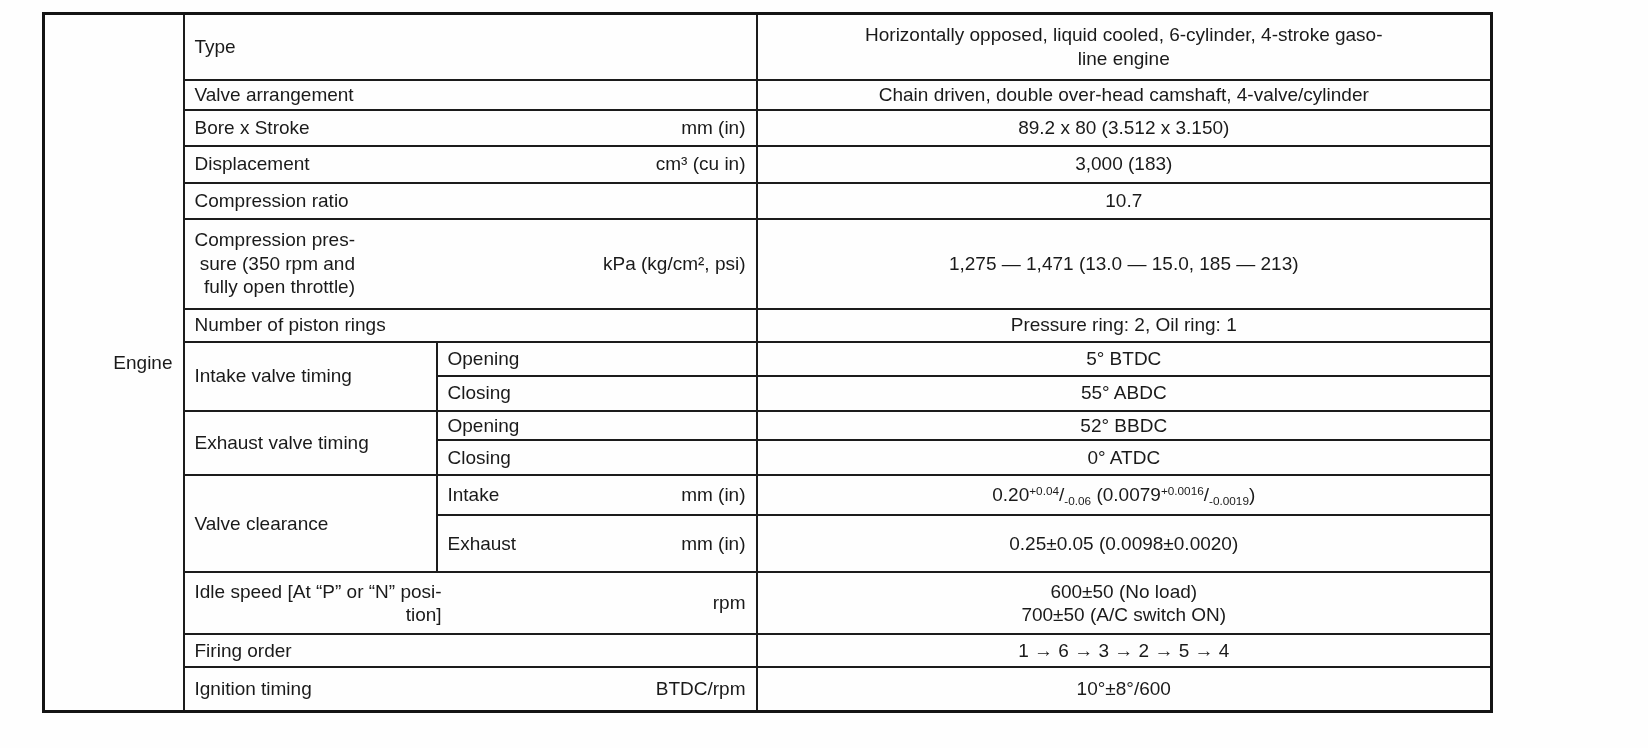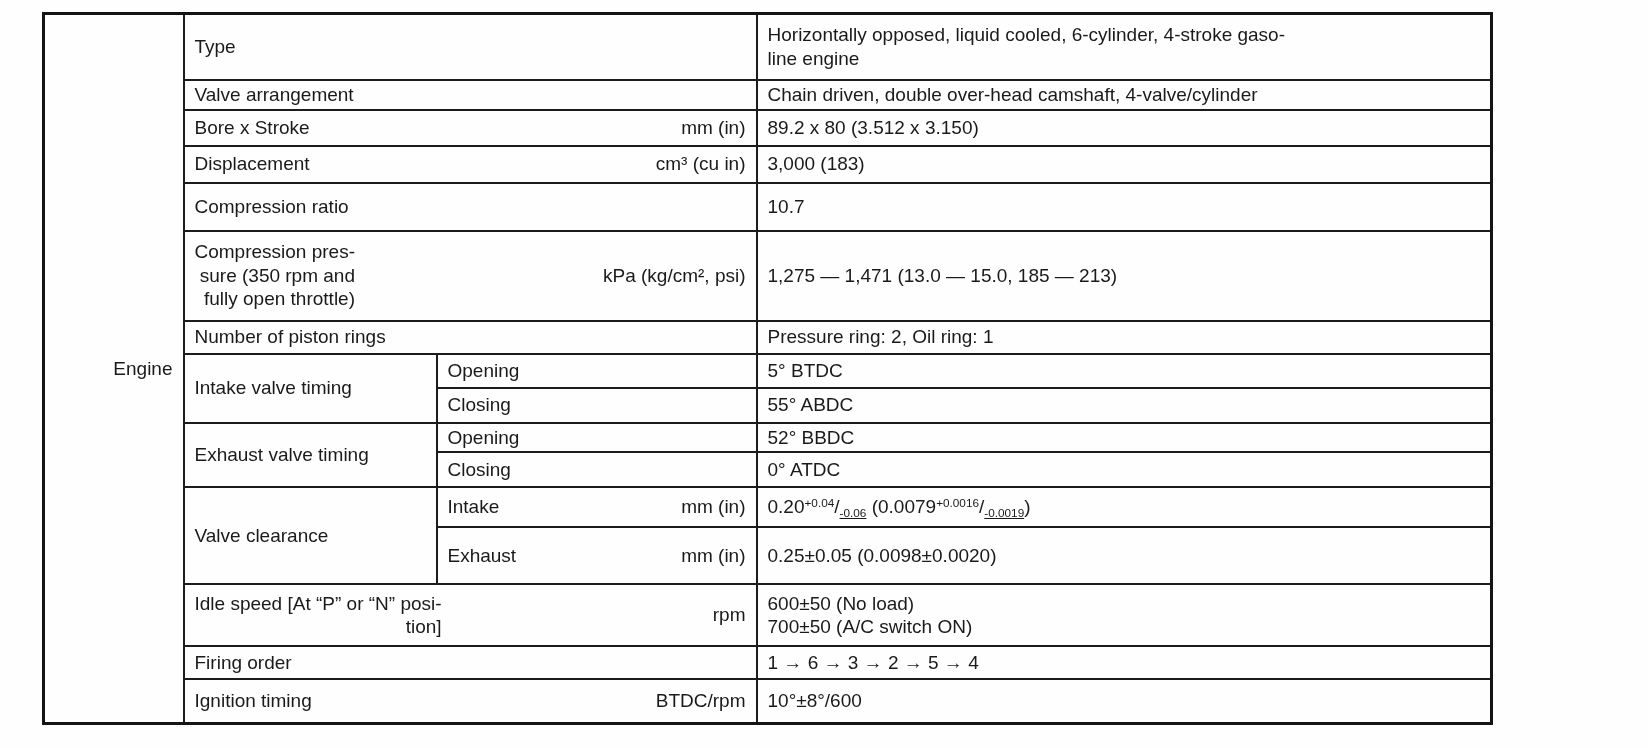--- a/index.html
+++ b/index.html
@@ -47,28 +47,29 @@
   .lab {
     white-space: pre-line;
     text-align: right;
   }
   .unit {
     text-align: right;
     white-space: nowrap;
     flex: none;
   }
   td.value-cell {
+    text-align: center;
     white-space: pre-line;
   }
   sup, sub {
     font-size: 0.62em;
     line-height: 0;
   }
   sup { vertical-align: 0.55em; }
-  sub { vertical-align: -0.35em; text-decoration: underline; }
+  sub { vertical-align: -0.35em; }
 </style>
 </head>
 <body>
 
 <div class="page">
   <table class="spec">
     <colgroup>
       <col style="width:140px">
       <col style="width:253px">
       <col style="width:320px">
@@ -101,21 +102,21 @@
     <tr style="height:37px">
       <td class="label-cell" colspan="2">
         <div class="label-flex">
           <span class="lab">Displacement</span>
           <span class="unit">cm³ (cu in)</span>
         </div>
       </td>
       <td class="value-cell">3,000 (183)</td>
     </tr>
 
-    <tr style="height:48px">
+    <tr style="height:36px">
       <td class="label-cell" colspan="2">Compression ratio</td>
       <td class="value-cell">10.7</td>
     </tr>
 
     <tr style="height:90px">
       <td class="label-cell" colspan="2">
         <div class="label-flex">
           <span class="lab">Compression pres-
 sure (350 rpm and
 fully open throttle)</span>

